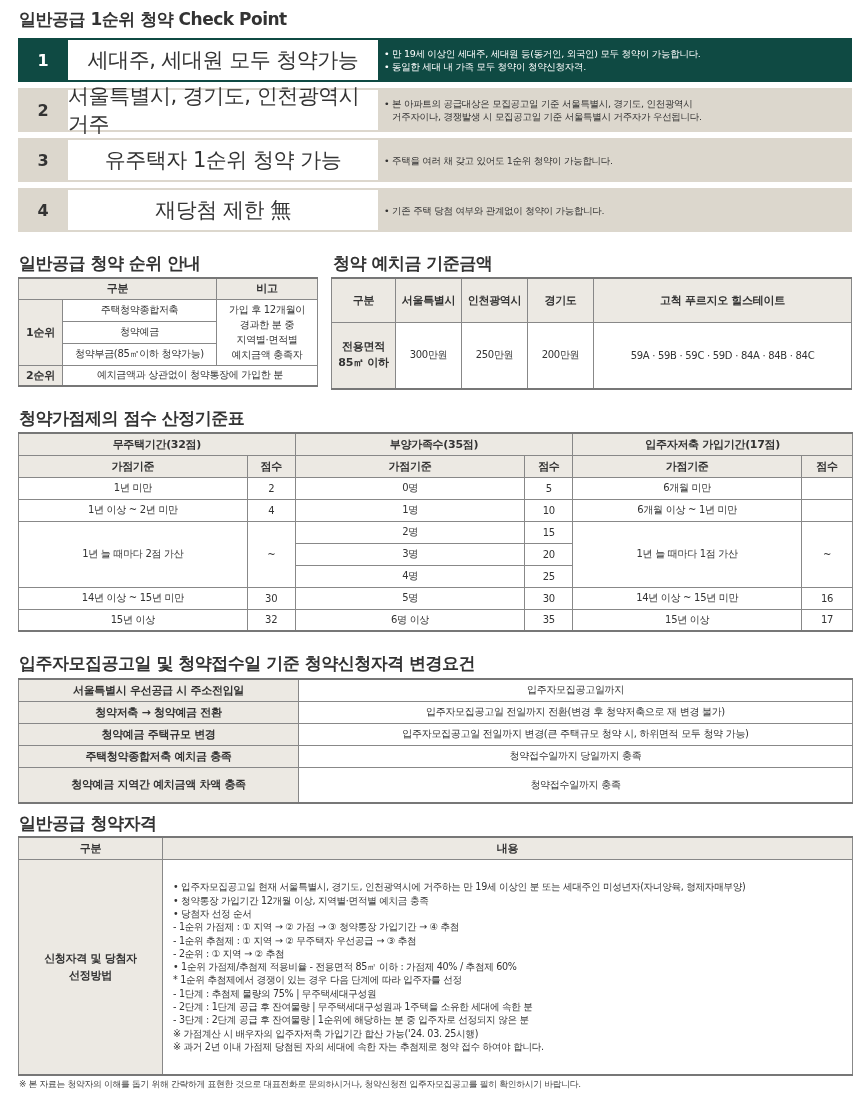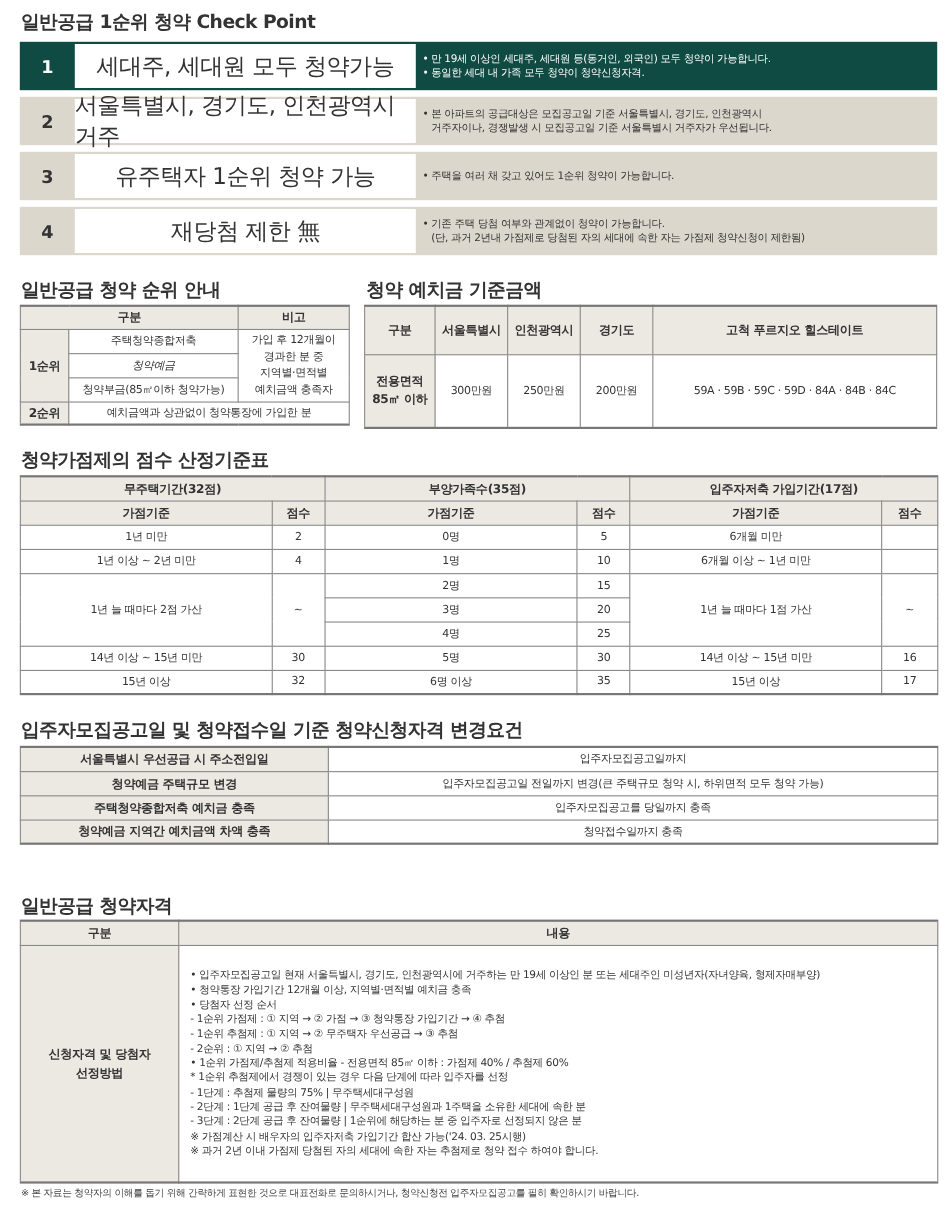--- a/index.html
+++ b/index.html
@@ -57,42 +57,41 @@
   <div class="cp-desc">
     <div>• 주택을 여러 채 갖고 있어도 1순위 청약이 가능합니다.</div>
   </div>
 </div>
 
 <div class="cp-row" style="top:188px;">
   <div class="cp-num">4</div>
   <div class="cp-title">재당첨 제한 無</div>
   <div class="cp-desc">
     <div>• 기존 주택 당첨 여부와 관계없이 청약이 가능합니다.</div>
-    <div class="indent">(단, 과거 2년내 가점제로 당첨된 자의 세대에 속한 자는 가점제 청약신청이 제한됨)</div>
   </div>
 </div>
 
 <div class="h2" style="top:252px;">일반공급 청약 순위 안내</div>
 <table class="outer" style="left:18px; top:277px; width:300px;">
   <tbody>
       <tr style="height:21px;">
     <td class="hdb" colspan="2">구분</td>
     <td class="hdb" style="width:101px;">비고</td>
   </tr>
   <tr style="height:22px;">
     <td class="hd bold" rowspan="3" style="width:44px; font-size:11px;">1순위</td>
     <td>주택청약종합저축</td>
     <td rowspan="3" style="line-height:15px;">
       <div>가입 후 12개월이</div>
       <div>경과한 분 중</div>
       <div>지역별·면적별</div>
       <div>예치금액 충족자</div>
     </td>
   </tr>
-  <tr style="height:22px;font-style:italic;">
+  <tr style="height:22px;">
     <td>청약예금</td>
   </tr>
   <tr style="height:22px;">
     <td>청약부금(85㎡이하 청약가능)</td>
   </tr>
   <tr style="height:21px;">
     <td class="hd bold" style="font-size:11px;">2순위</td>
     <td colspan="2">예치금액과 상관없이 청약통장에 가입한 분</td>
   </tr>
 </tbody>
@@ -189,28 +188,32 @@
   </table>
 
 <div class="h2" style="top:652px;">입주자모집공고일 및 청약접수일 기준 청약신청자격 변경요건</div>
 <table class="outer" style="left:18px; top:678px; width:835px;">
   <tbody>
       <tr style="height:22px;">
     <td class="hdb" style="width:280px;">서울특별시 우선공급 시 주소전입일</td>
     <td>입주자모집공고일까지</td>
   </tr>
   <tr style="height:22px;">
+    <td class="hdb">청약저축 → 청약예금 전환</td>
+    <td>입주자모집공고일 전일까지 전환(변경 후 청약저축으로 재 변경 불가)</td>
+  </tr>
+  <tr style="height:22px;">
     <td class="hdb">청약예금 주택규모 변경</td>
     <td>입주자모집공고일 전일까지 변경(큰 주택규모 청약 시, 하위면적 모두 청약 가능)</td>
   </tr>
   <tr style="height:22px;">
     <td class="hdb">주택청약종합저축 예치금 충족</td>
-    <td>입주자모집공고를 당일까지 충족</td>
-  </tr>
-  <tr style="height:22px;padding-left:34px;">
+    <td>청약접수일까지 당일까지 충족</td>
+  </tr>
+  <tr style="height:36px;padding-left:34px;">
     <td class="hdb">청약예금 지역간 예치금액 차액 충족</td>
     <td>청약접수일까지 충족</td>
   </tr>
 </tbody>
   </table>
 
 <div class="h2" style="top:812px;">일반공급 청약자격</div>
 <table class="outer" style="left:18px; top:836px; width:835px;">
   <tbody>
       <tr style="height:22px;">

